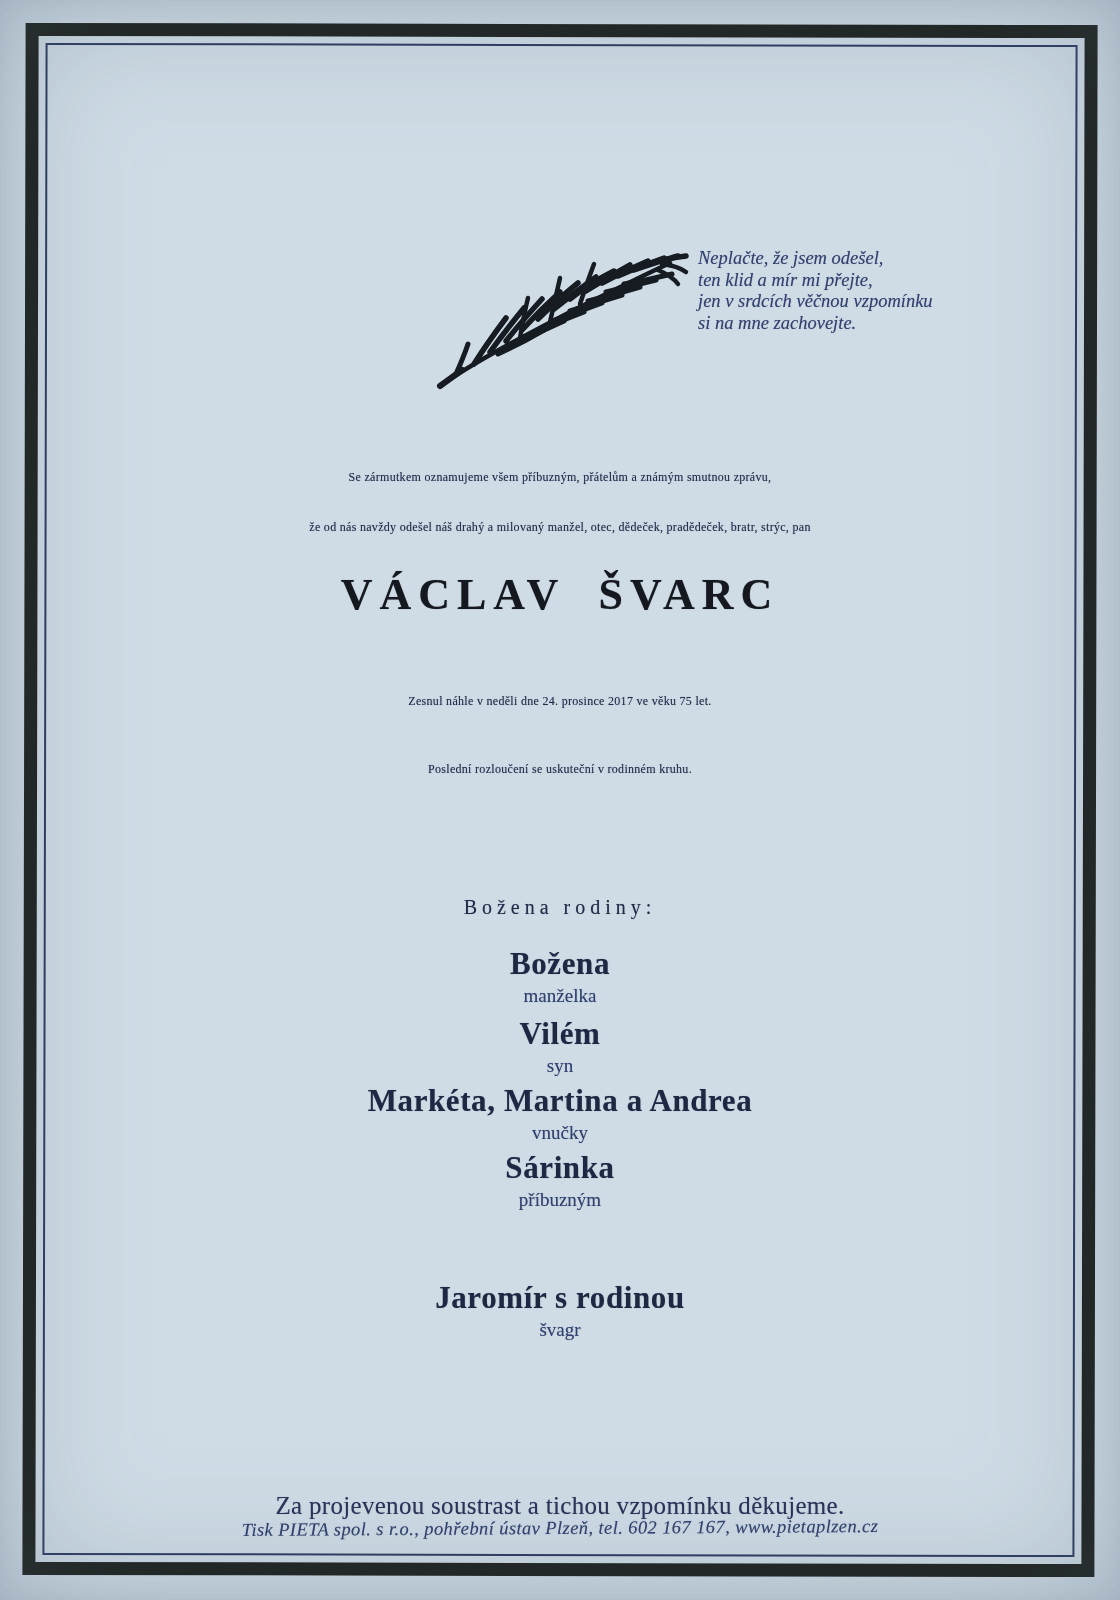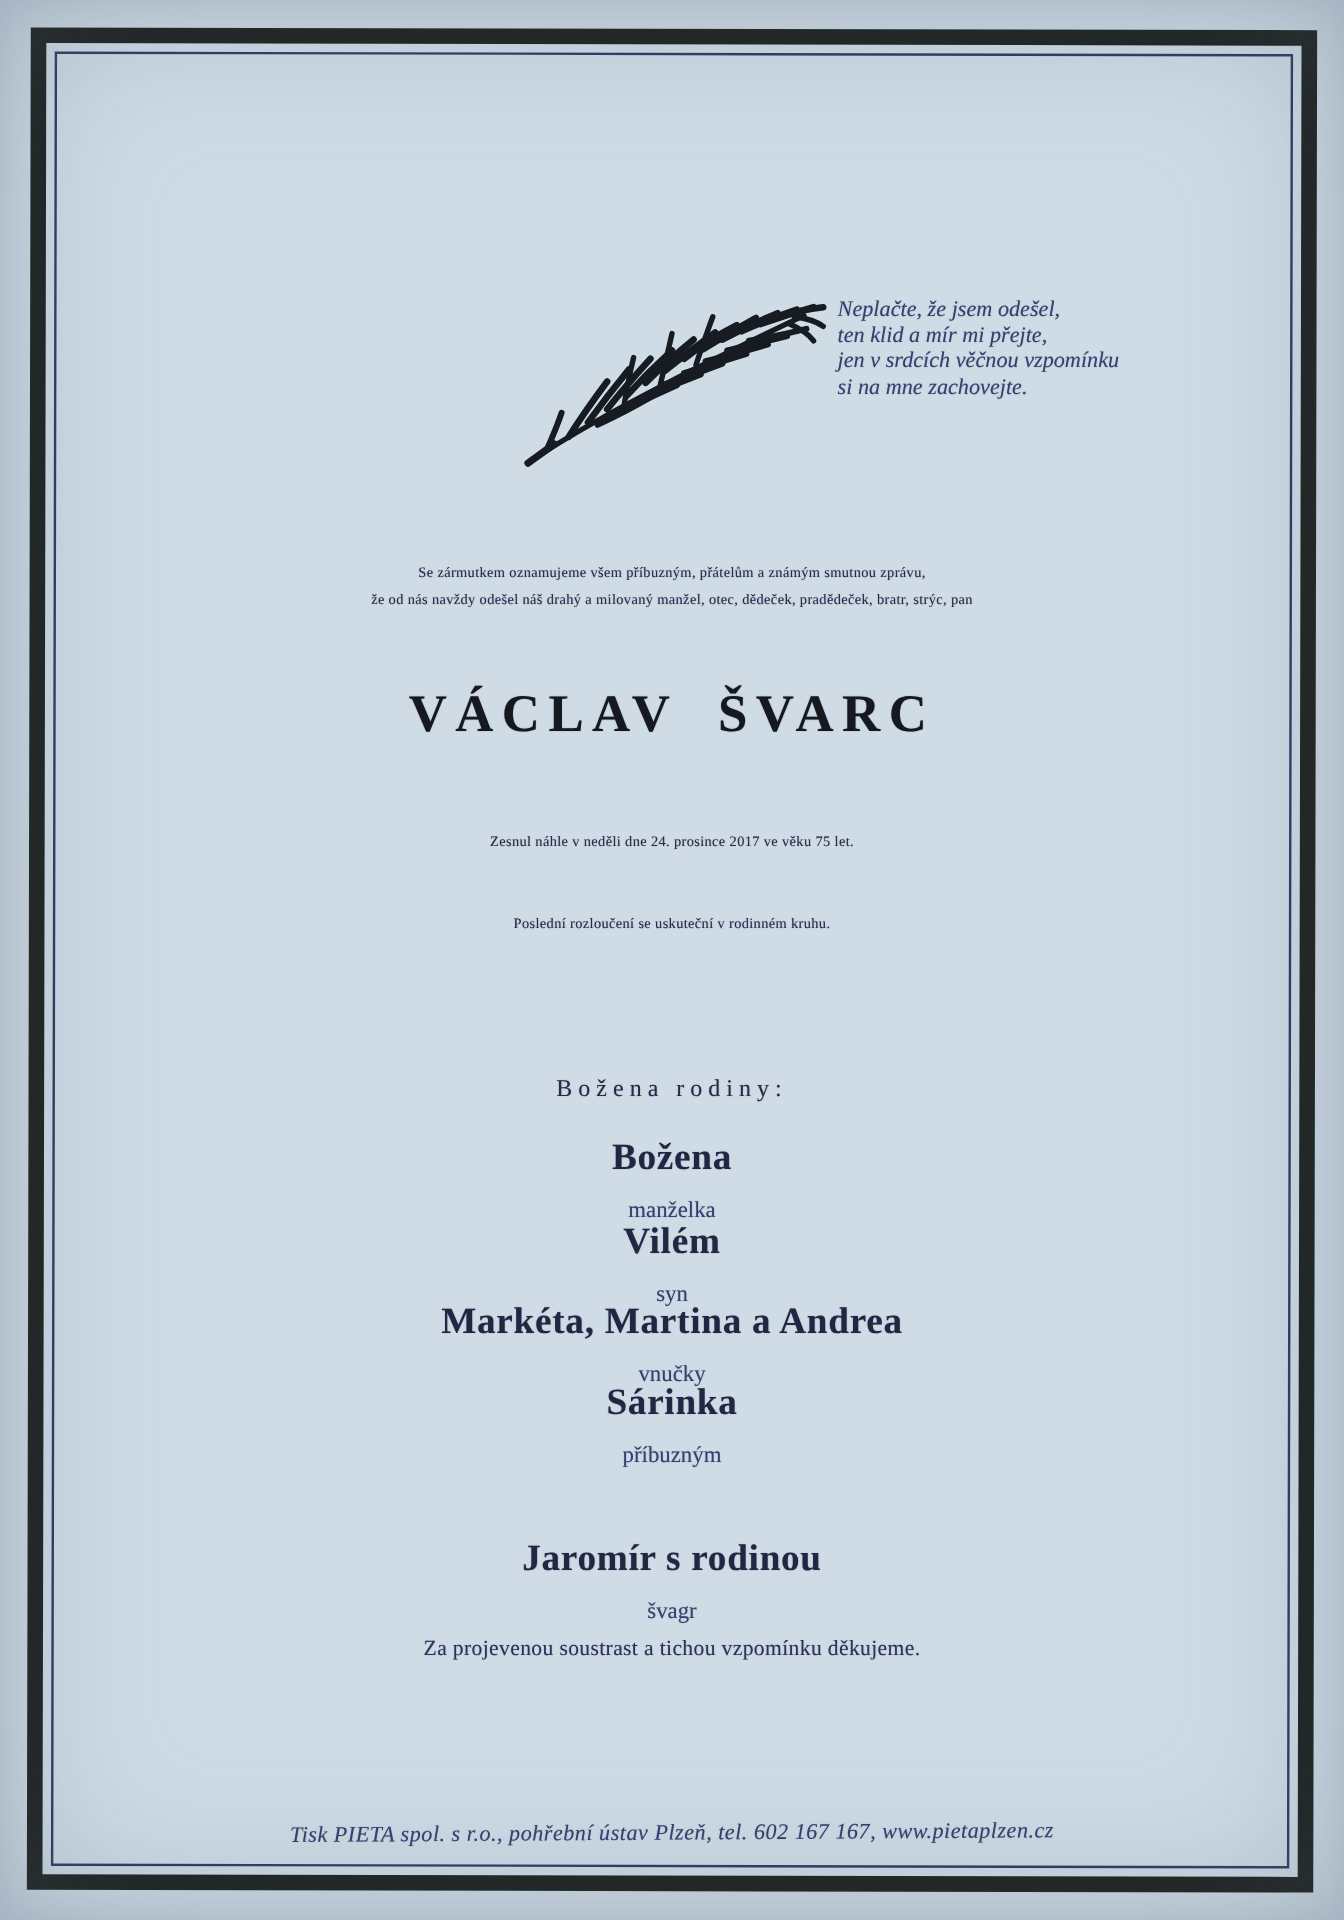--- a/index.html
+++ b/index.html
@@ -37,43 +37,43 @@
     text-shadow:0 0 1px rgba(36,43,73,.38);
   }
   .sprig{position:absolute;left:432px;top:202px;}
   .verse{
     position:absolute;left:698px;top:248px;width:240px;
     font-style:italic;font-size:18.5px;line-height:21.5px;
     color:#33406e;text-align:left;
     text-shadow:0 0 1px rgba(51,64,110,.4);
   }
   .announce1{top:470px;}
-  .announce2{top:492px;}
+  .announce2{top:520px;}
   .name{
     top:569px;margin:0;
     font-size:44px;font-weight:bold;letter-spacing:7px;word-spacing:16px;
     color:#15181f;text-shadow:0 0 1px rgba(21,24,31,.45);
   }
   .death{top:694px;}
   .farewell{top:762px;}
   .family-heading{
     top:896px;font-size:20px;letter-spacing:5px;color:#242b49;
     text-shadow:0 0 1px rgba(36,43,73,.38);
   }
   .fam .fname{
     font-weight:bold;font-size:31px;color:#1f2742;letter-spacing:.6px;
     text-shadow:0 0 1px rgba(31,39,66,.4);
   }
   .fam .frel{
-    font-size:19px;color:#31406e;margin-top:16px;
+    font-size:19px;color:#31406e;margin-top:3px;
     text-shadow:0 0 1px rgba(49,64,110,.4);
   }
   .fam1{top:946px;} .fam2{top:1016px;} .fam3{top:1083px;}
   .fam4{top:1150px;} .fam5{top:1215px;} .fam6{top:1280px;}
-  .thanks{top:1363px;font-size:18px;color:#2b3258;text-align:center;}
+  .thanks{top:1492px;font-size:25px;color:#2b3258;text-align:center;}
   .printer{
     top:1518px;font-style:italic;font-size:18.5px;color:#32406d;
     letter-spacing:.4px;transform:rotate(-.35deg);
     text-shadow:0 0 1px rgba(50,64,109,.4);
   }
 </style>
 </head>
 <body>
 
 <div class="page">

